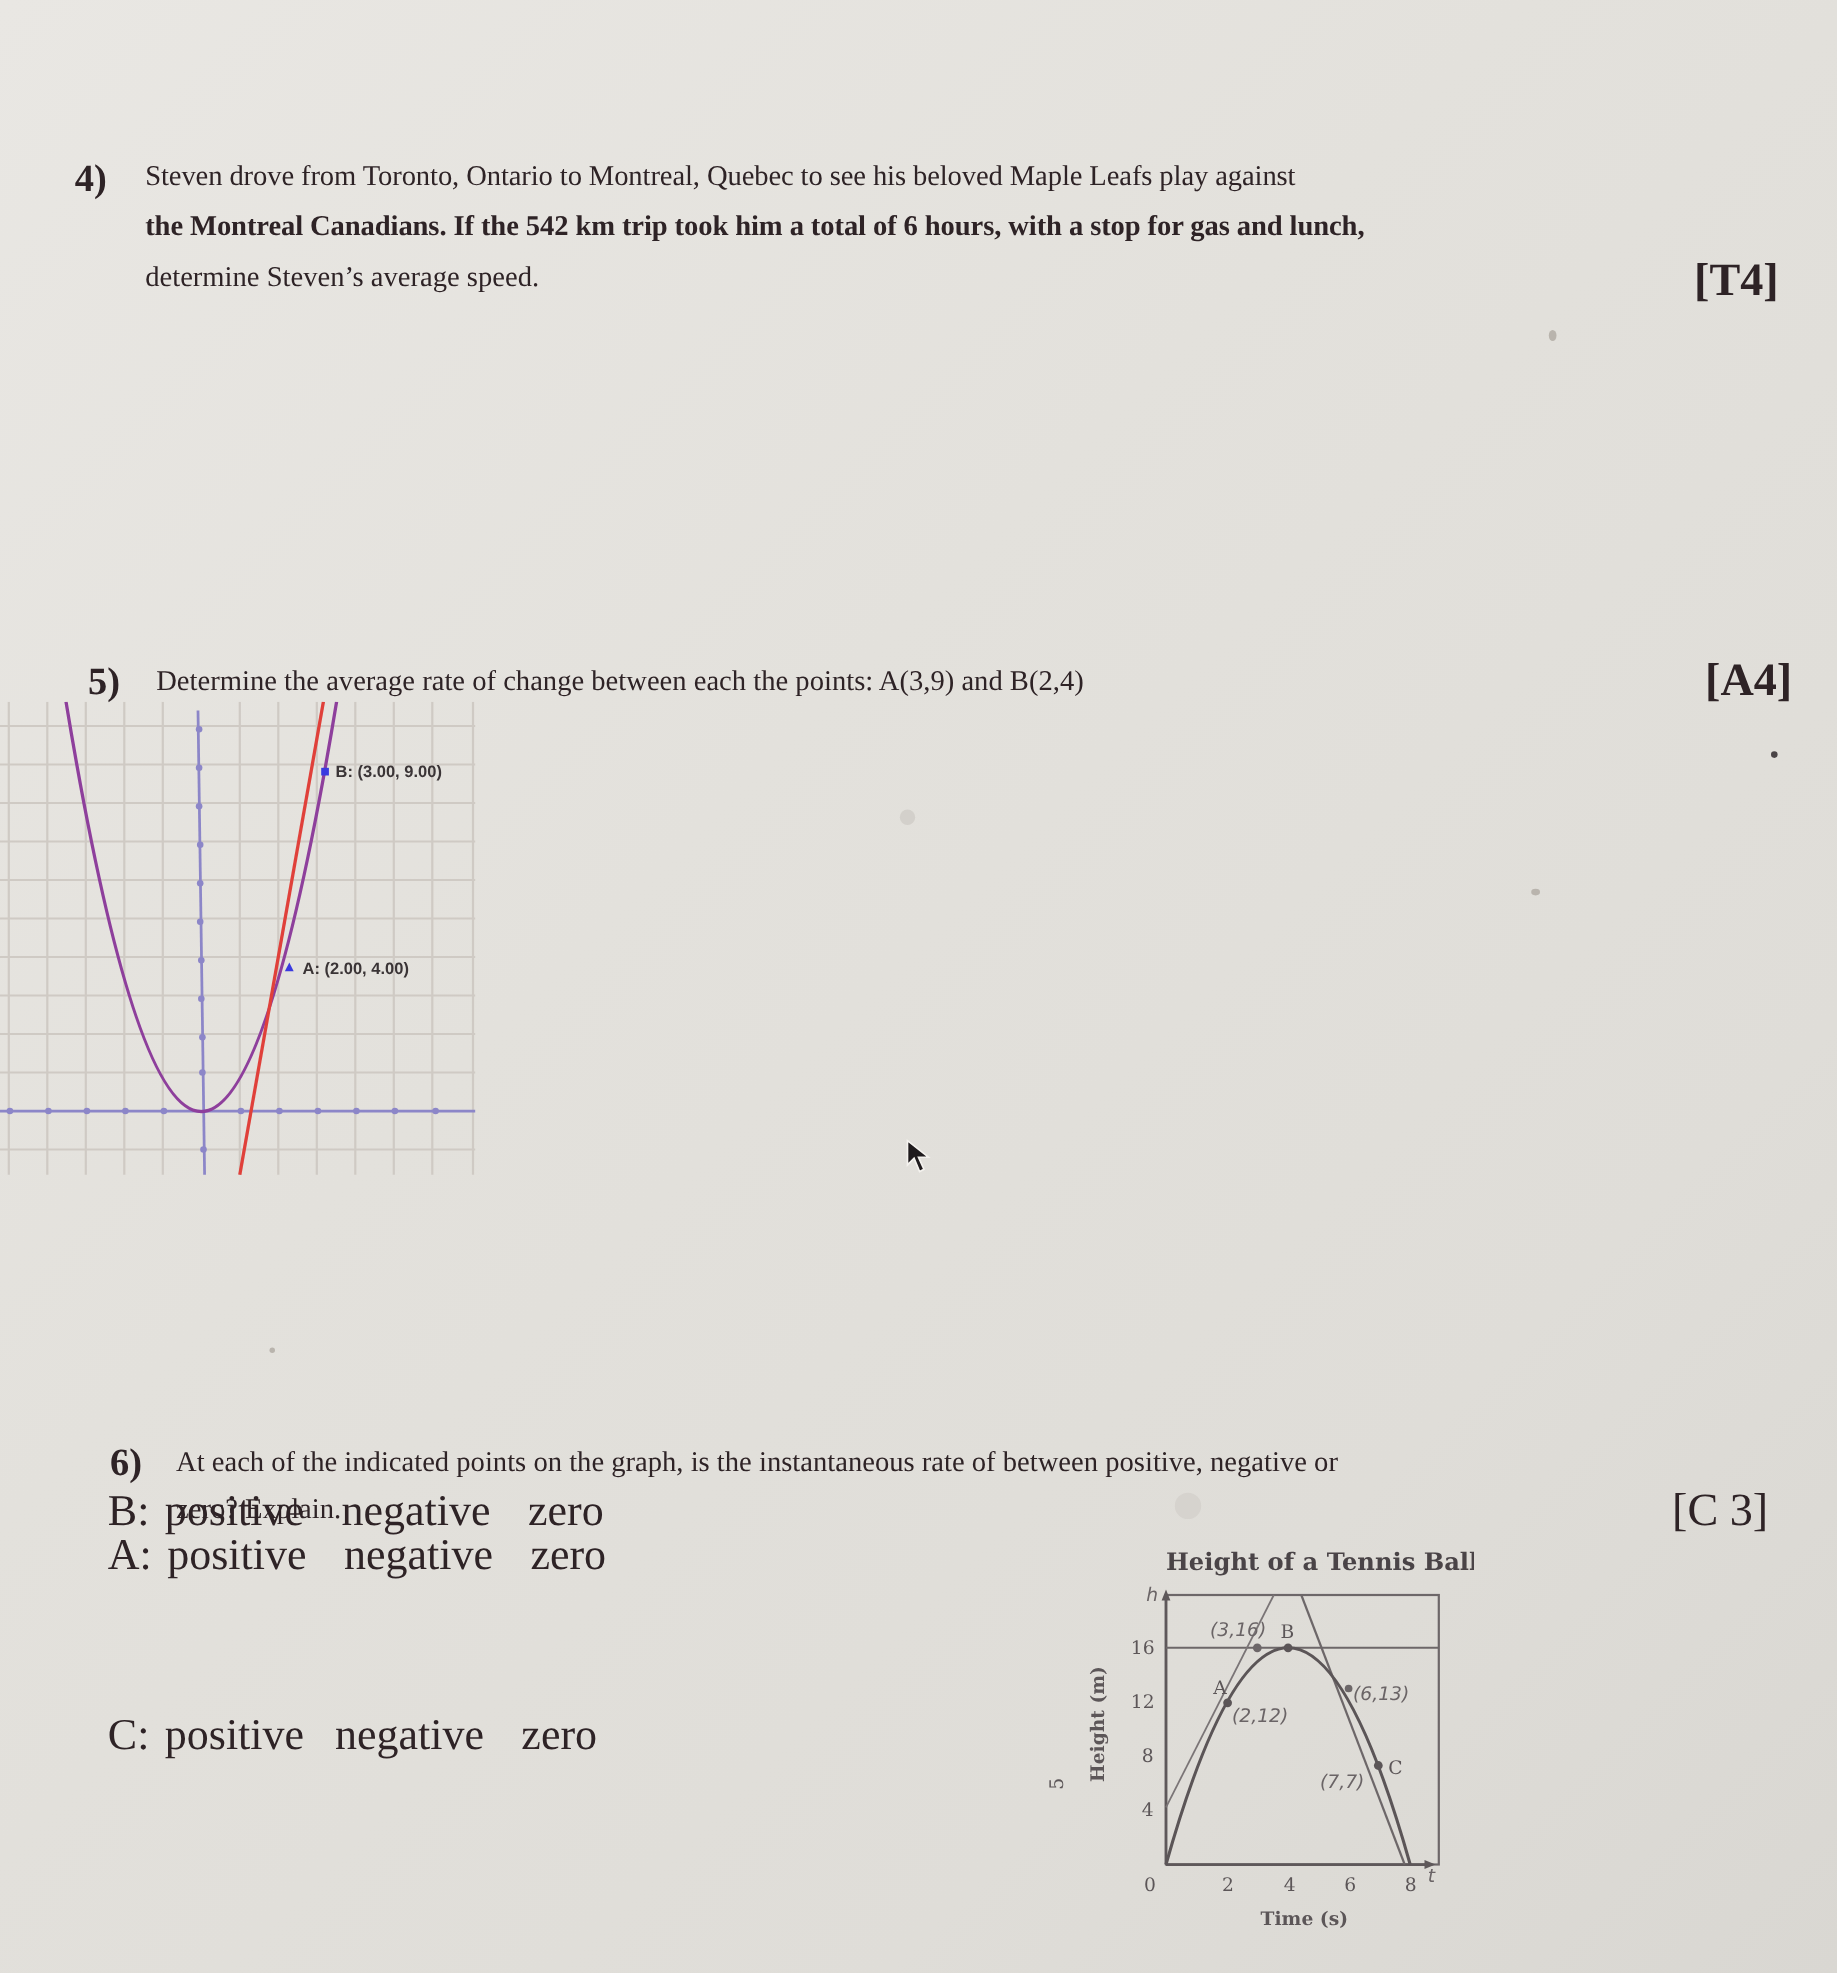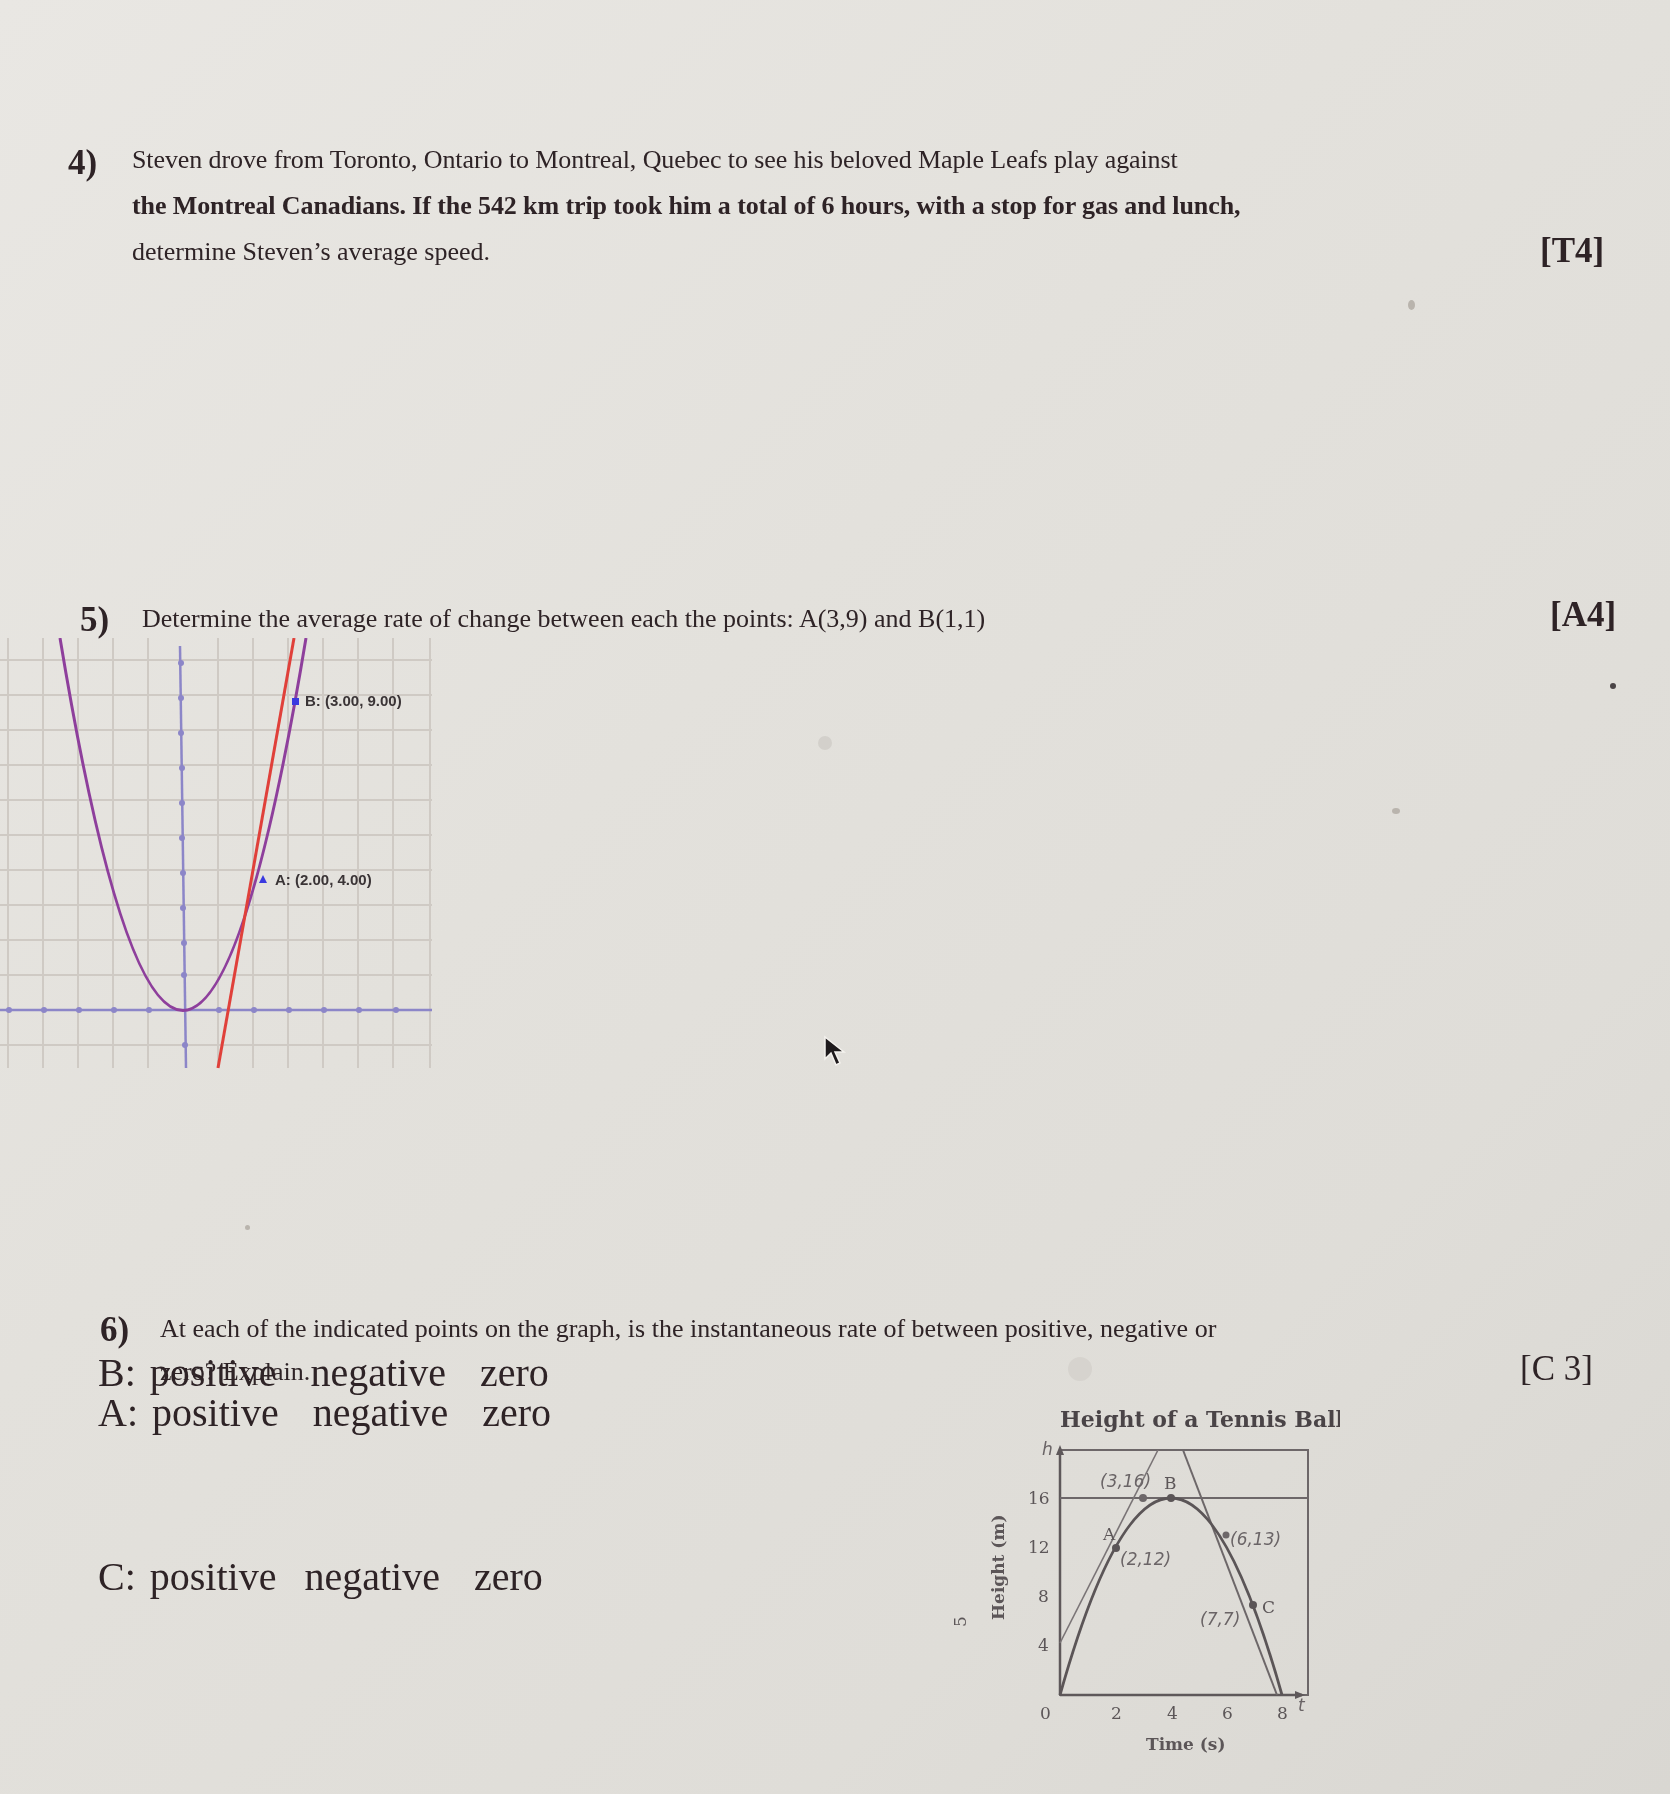--- a/index.html
+++ b/index.html
@@ -5,21 +5,21 @@
   html, body { margin:0; padding:0; }
   body {
     width:1670px; height:1794px; overflow:hidden; position:relative;
     background: linear-gradient(135deg, #e9e7e3 0%, #e3e1dc 40%, #dfddd8 75%, #d9d7d2 100%);
     font-family: "Liberation Serif", "DejaVu Serif", serif;
     color:#2e2326;
   }
   .abs { position:absolute; }
   .qtext { font-size:26px; line-height:46px; white-space:nowrap; }
   .qnum { font-weight:bold; font-size:35px; }
-  .mark { font-size:35px; }
+  .mark { font-size:42px; }
   .mark.bold { font-weight:bold; }
   .choice { font-size:40px; line-height:40px; white-space:nowrap; }
   .choice span { display:inline-block; }
   svg text { font-family: "Liberation Sans", "DejaVu Sans", sans-serif; }
   .tb-title { font-family:"DejaVu Serif", serif; font-weight:bold; font-size:22px; fill:#4a4447; }
   .tb-tick { font-family:"DejaVu Serif", serif; font-size:17px; fill:#5c5658; }
   .tb-note { font-family:"DejaVu Sans", sans-serif; font-size:17px; fill:#6a6466; font-style:italic; }
   .gg-label { font-family:"Liberation Sans", sans-serif; font-weight:bold; font-size:15px; fill:#3a3436; }
   .cursor { position:absolute; left:822px; top:1035px; }
   .speck { position:absolute; border-radius:50%; background:#b9b4ad; }
@@ -27,21 +27,21 @@
 </head>
 <body>
 
 <div class="abs qnum" style="left:68px; top:143px;">4)</div>
 <div class="abs qtext" style="left:132px; top:137px; letter-spacing:-0.1px;">Steven drove from Toronto, Ontario to Montreal, Quebec to see his beloved Maple Leafs play against</div>
 <div class="abs qtext" style="left:132px; top:183px; letter-spacing:-0.1px;font-weight:bold;">the Montreal Canadians. If the 542 km trip took him a total of 6 hours, with a stop for gas and lunch,</div>
 <div class="abs qtext" style="left:132px; top:229px;">determine Steven’s average speed.</div>
 <div class="abs mark bold" style="left:1540px; top:231px;">[T4]</div>
 
 <div class="abs qnum" style="left:80px; top:600px;">5)</div>
-<div class="abs qtext" style="left:142px; top:596px;">Determine the average rate of change between each the points: A(3,9) and B(1,1)</div>
+<div class="abs qtext" style="left:142px; top:596px;">Determine the average rate of change between each the points: A(3,9) and B(2,4)</div>
 <div class="abs mark bold" style="left:1550px; top:595px;">[A4]</div>
 
 <svg class="abs" style="left:0; top:638px;" width="440" height="432" viewBox="0 0 440 432">
 
   <g stroke="#cfcac4" stroke-width="2">
     <line x1="8" y1="0" x2="8" y2="430"></line>
     <line x1="43" y1="0" x2="43" y2="430"></line>
     <line x1="78" y1="0" x2="78" y2="430"></line>
     <line x1="113" y1="0" x2="113" y2="430"></line>
     <line x1="148" y1="0" x2="148" y2="430"></line>

